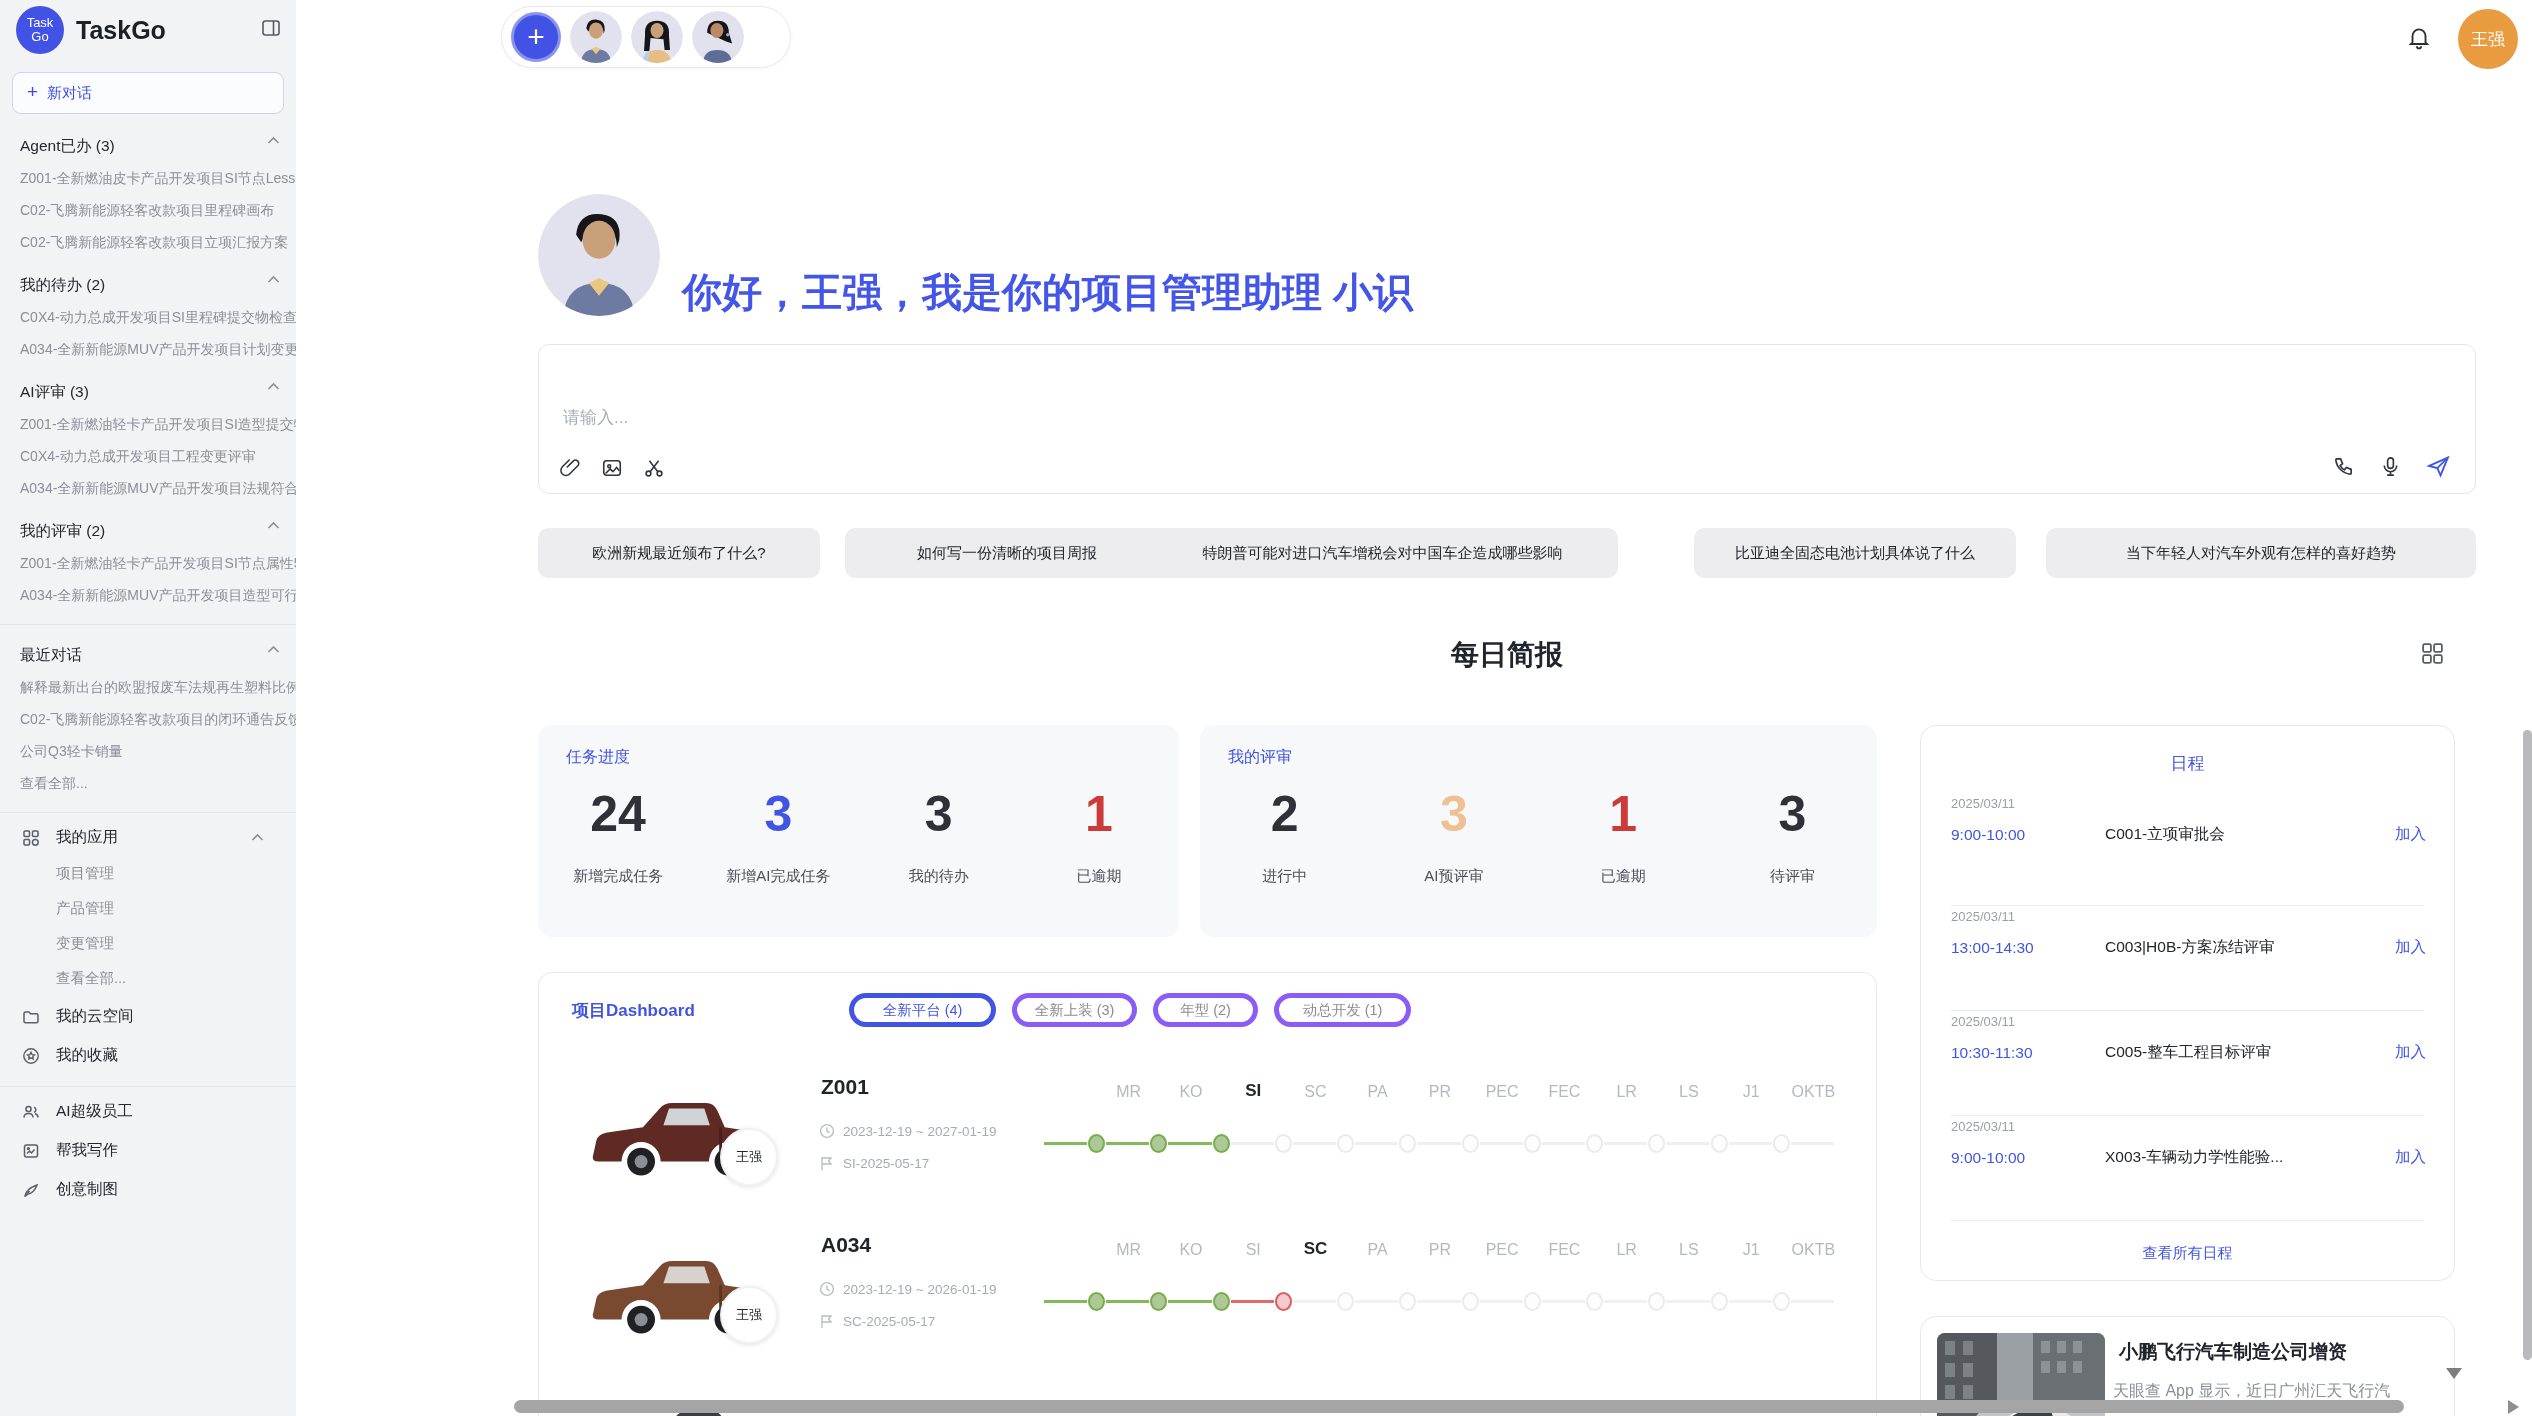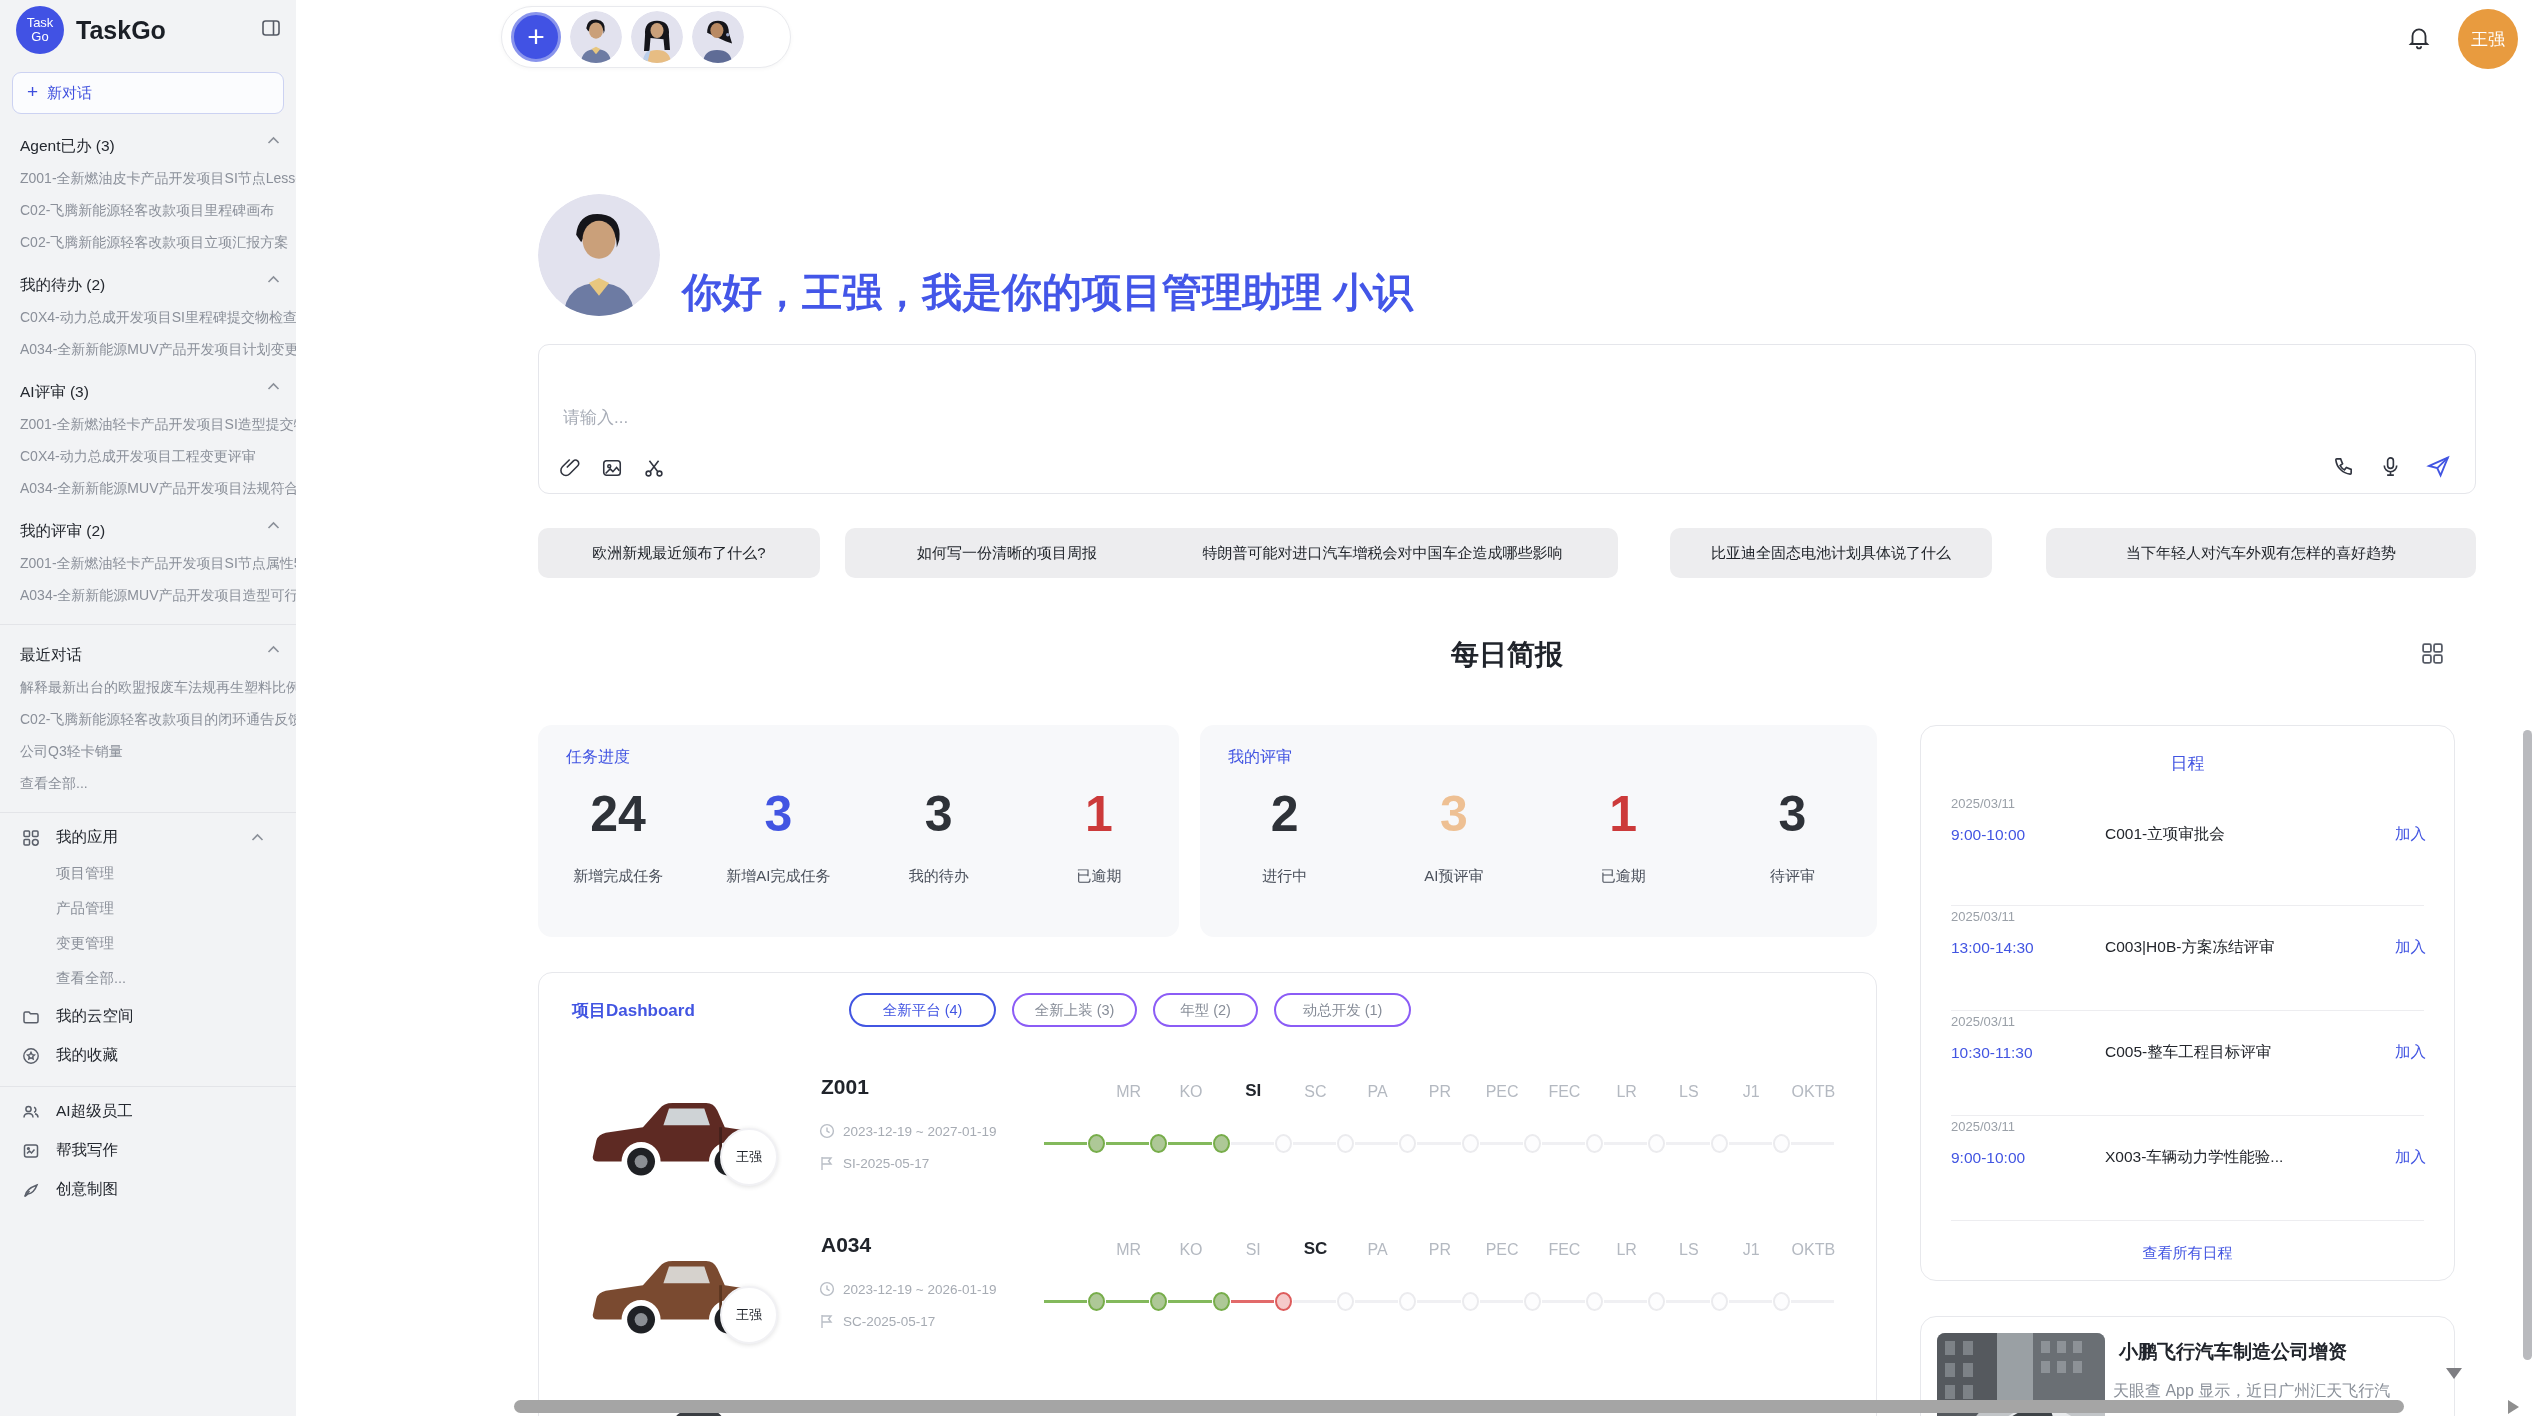--- a/index.html
+++ b/index.html
@@ -56,21 +56,21 @@
   .stat-card .sc-title{position:absolute;left:28px;top:22px;font-size:16px;color:#4255e2;}
   .stat-row{position:absolute;left:0;right:0;top:64px;display:flex;}
   .stat{flex:1;text-align:center;}
   .stat .num{font-size:50px;line-height:1;font-weight:700;color:#2e3238;}
   .stat .lbl{margin-top:28px;font-size:15px;color:#4b515c;}
   .num.blue{color:#4255e2;}.num.red{color:#cc3a3a;}.num.orange{color:#eec093;}
   .dash-card{position:absolute;left:242px;top:972px;width:1339px;height:560px;border:1px solid #e7e8ec;border-radius:14px;
              background:#fff;box-sizing:border-box;overflow:hidden;}
   .dash-title{position:absolute;left:33px;top:26px;font-size:17px;font-weight:700;color:#4255e2;}
   .tabs{position:absolute;left:310px;top:20px;display:flex;gap:16px;}
-  .tab{height:34px;border-radius:17px;border:2px solid #8b5cf6;color:#878d98;font-size:14.5px;display:flex;
+  .tab{height:34px;border-radius:17px;border:5px solid #8b5cf6;color:#878d98;font-size:14.5px;display:flex;
        align-items:center;justify-content:center;padding:0 4px;box-sizing:border-box;cursor:pointer;background:#fff;}
   .tab.active{border-color:#4255e2;color:#4255e2;}
   .proj-car{position:absolute;width:186px;height:130px;}
   .owner-badge{position:absolute;width:58px;height:58px;border-radius:50%;background:#fff;border:2px solid #f1f1f4;
        box-sizing:border-box;display:flex;align-items:center;justify-content:center;font-size:13px;color:#20242b;
        box-shadow:0 1px 5px rgba(0,0,0,.12);}
   .proj-name{position:absolute;left:282px;font-size:21px;font-weight:700;color:#20242b;}
   .meta-row{position:absolute;left:280px;display:flex;align-items:center;gap:8px;color:#a6abb3;font-size:13.5px;}
   .track{position:absolute;left:505px;width:790px;height:60px;display:flex;align-items:flex-end;}
   .seg{flex:1;height:3px;margin-bottom:8px;background:#f0f0f3;}
@@ -336,21 +336,21 @@
             <path d="M10.8 13.5 L21 3.5"></path>
           </svg>
       </span>
     </div>
   </div>
 
   <div class="chips">
     <div class="chip" style="left:0;width:282px">欧洲新规最近颁布了什么?</div>
     <div class="chip" style="left:307px;width:324px">如何写一份清晰的项目周报</div>
     <div class="chip" style="left:609px;width:471px">特朗普可能对进口汽车增税会对中国车企造成哪些影响</div>
-    <div class="chip" style="left:1132px;width:322px">比亚迪全固态电池计划具体说了什么</div>
+    <div class="chip" style="left:1156px;width:322px">比亚迪全固态电池计划具体说了什么</div>
     <div class="chip" style="left:1508px;width:430px">当下年轻人对汽车外观有怎样的喜好趋势</div>
   </div>
 
   <div class="daily-title">每日简报</div>
   <span class="grid-ic">
     <svg width="25" height="25" viewBox="0 0 24 24" fill="none" stroke="currentColor" stroke-width="1.7">
       <rect x="3" y="3" width="7.5" height="7.5" rx="1.5"></rect>
         <rect x="13.5" y="3" width="7.5" height="7.5" rx="1.5"></rect>
       <rect x="3" y="13.5" width="7.5" height="7.5" rx="1.5"></rect>
         <rect x="13.5" y="13.5" width="7.5" height="7.5" rx="1.5"></rect>

